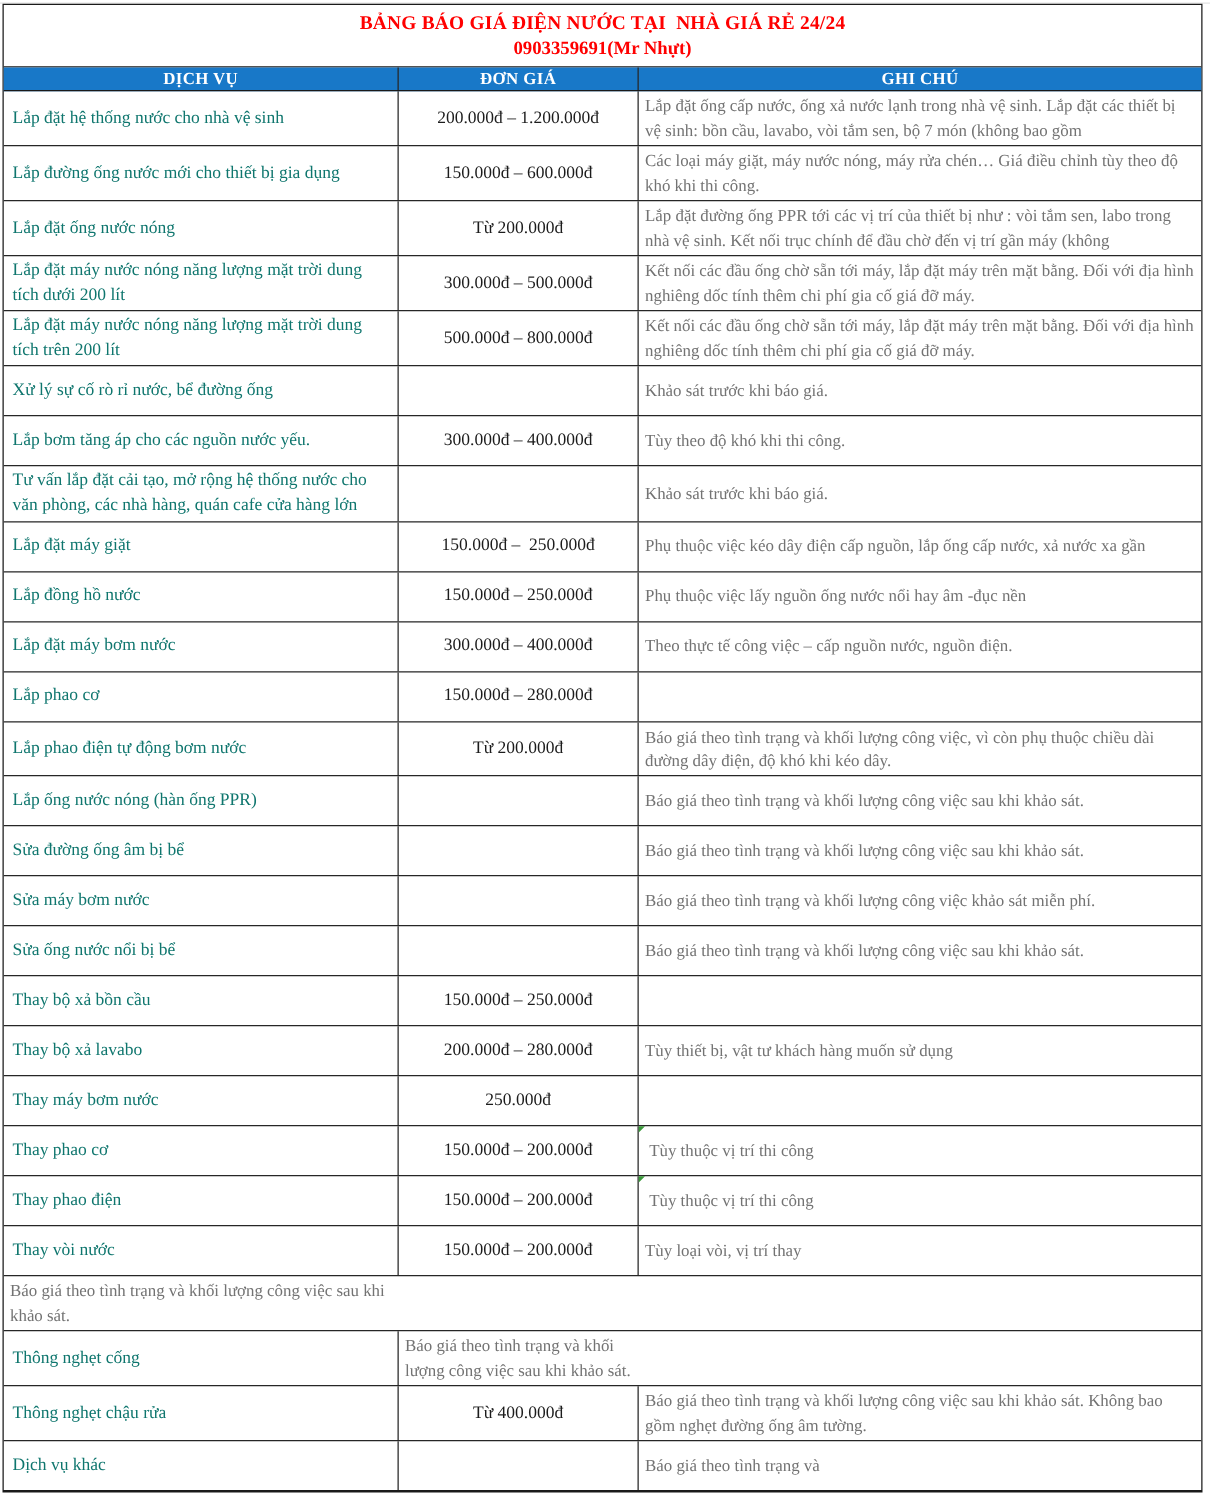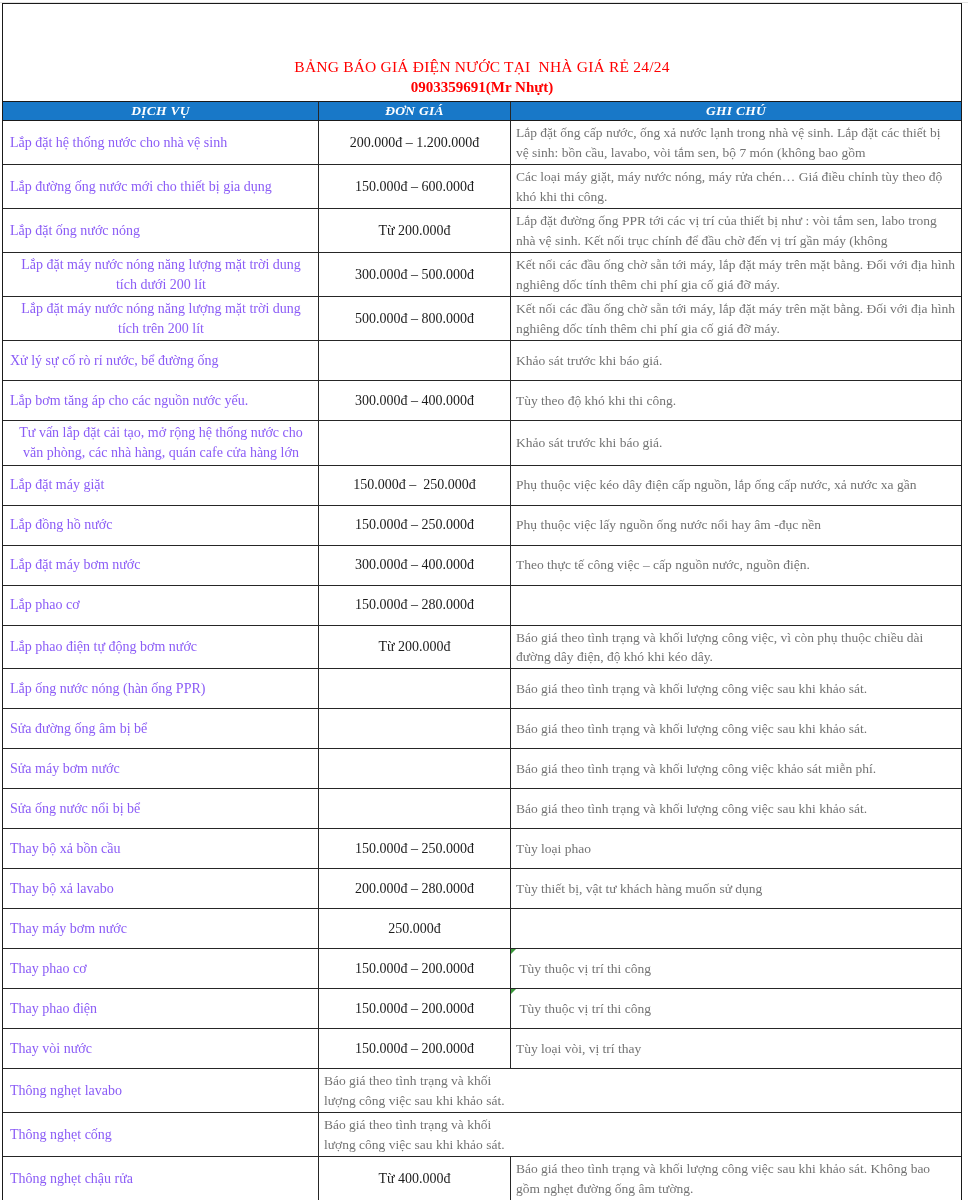--- a/index.html
+++ b/index.html
@@ -11,45 +11,45 @@
   .top-gridline{height:2px;border-bottom:1px solid #e2e2e2;width:968px;}
   .sheet{
     width:960px;margin-left:2px;
     border:1px solid #1a1a1a;border-bottom-width:2px;
     box-sizing:border-box;background:#fff;
   }
   .title-block{
     text-align:center;padding:5px 0 4px 0;border-bottom:1px solid #1a1a1a;
   }
   .title-line1{
-    color:var(--title-red);font-weight:normal;font-size:15.5px;line-height:1.35;
-    letter-spacing:0.2px;white-space:pre;margin-top:48px;
+    color:var(--title-red);font-weight:bold;font-size:15.5px;line-height:1.35;
+    letter-spacing:0.2px;white-space:pre;
   }
   .title-line2{
     color:var(--title-red);font-weight:bold;font-size:15px;line-height:1.3;
   }
   .header-row{
     display:grid;grid-template-columns:316px 192px 1fr;
     background:var(--header-blue);color:#ffffff;font-weight:bold;
     border-bottom:1px solid #1a1a1a;
   }
   .header-row .cell{
     display:flex;align-items:center;justify-content:center;
-    font-size:13.5px;height:18px;letter-spacing:0.3px;font-style:italic;
+    font-size:13.5px;height:18px;letter-spacing:0.3px;
   }
   .row{
     display:grid;grid-template-columns:316px 192px 1fr;
     border-bottom:1px solid #262626;
   }
   .row:last-child{border-bottom:none;}
   .cell{box-sizing:border-box;}
   .c1,.c2{border-right:1px solid #262626;}
   .row .cell{display:flex;align-items:center;min-height:39px;}
   .service{
-    font-size:14px;line-height:1.4;padding:2px 6px 2px 7px;color:#8b5cf6;text-align:center;
+    font-size:14px;line-height:1.4;padding:2px 6px 2px 7px;color:#0f766e;
   }
   .price{
     justify-content:center;font-size:14px;color:#1c1c1c;
     padding:2px 4px;white-space:pre;
   }
   .note{
     font-size:13.5px;line-height:1.44;padding:2px 6px 2px 5px;color:#737373;
     position:relative;white-space:pre-wrap;
   }
   .corner-mark{
@@ -174,21 +174,20 @@
 
   <div class="row">
     <div class="cell c1 service">Sửa ống nước nổi bị bể</div>
     <div class="cell c2 price"></div>
     <div class="cell c3 note">Báo giá theo tình trạng và khối lượng công việc sau khi khảo sát.</div>
   </div>
 
   <div class="row">
     <div class="cell c1 service">Thay bộ xả bồn cầu</div>
     <div class="cell c2 price">150.000đ – 250.000đ</div>
-    <div class="cell c3 note">Tùy loại phao</div>
   </div>
 
   <div class="row">
     <div class="cell c1 service">Thay bộ xả lavabo</div>
     <div class="cell c2 price">200.000đ – 280.000đ</div>
     <div class="cell c3 note">Tùy thiết bị, vật tư khách hàng muốn sử dụng</div>
   </div>
 
   <div class="row">
     <div class="cell c1 service">Thay máy bơm nước</div>
@@ -208,21 +207,20 @@
     <div class="cell c3 note"><span class="corner-mark"></span> Tùy thuộc vị trí thi công</div>
   </div>
 
   <div class="row">
     <div class="cell c1 service">Thay vòi nước</div>
     <div class="cell c2 price">150.000đ – 200.000đ</div>
     <div class="cell c3 note">Tùy loại vòi, vị trí thay</div>
   </div>
 
   <div class="row">
-    <div class="cell c1 service">Thông nghẹt lavabo</div>
     <div class="cell c3 note">Báo giá theo tình trạng và khối lượng công việc sau khi khảo sát.</div>
   </div>
 
   <div class="row">
     <div class="cell c1 service">Thông nghẹt cống</div>
     <div class="cell c3 note">Báo giá theo tình trạng và khối lượng công việc sau khi khảo sát.</div>
   </div>
 
   <div class="row">
     <div class="cell c1 service">Thông nghẹt chậu rửa</div>

